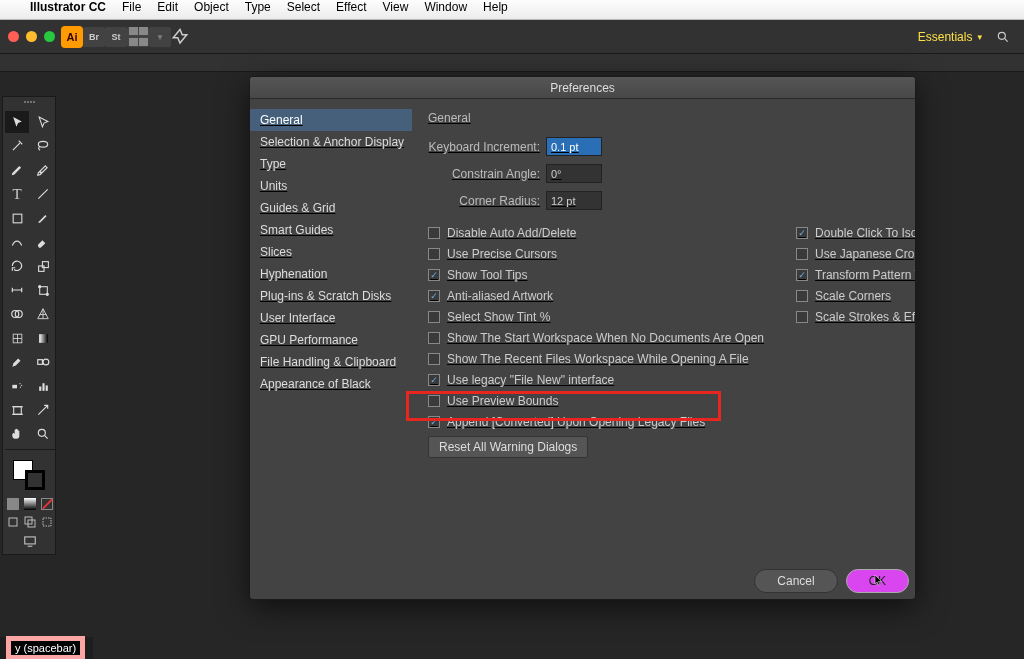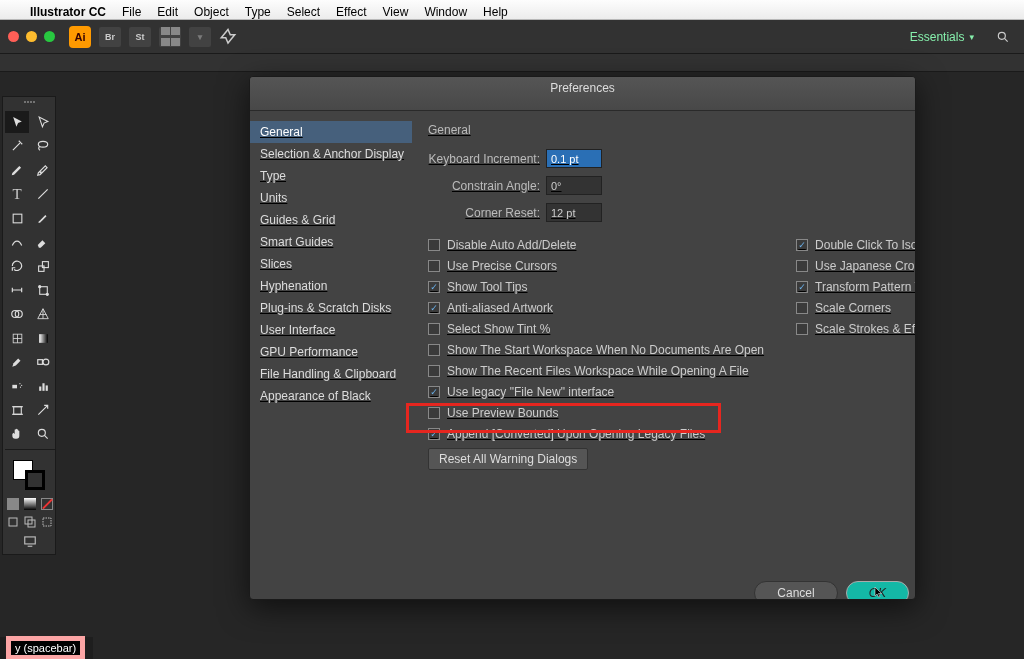--- a/index.html
+++ b/index.html
@@ -1,35 +1,35 @@
 <!DOCTYPE html>
 <html><head>
 <meta charset="utf-8">
 <style>
   * { box-sizing: border-box; margin: 0; padding: 0; font-family: -apple-system, "Helvetica Neue", Arial, sans-serif; }
   body { width: 1024px; height: 659px; background: #262626; overflow: hidden; position: relative; }
 
   
-  .mac-menubar { height: 20px; background: linear-gradient(#fdfdfd,#ececec); border-bottom:1px solid #b8b8b8; display:flex; align-items:flex-end; font-size:12px; color:#000; }
+  .mac-menubar { height: 20px; background: linear-gradient(#fdfdfd,#ececec); border-bottom:1px solid #b8b8b8; display:flex; align-items:flex-start; font-size:12px; color:#000; }
   .mac-menubar .apple { width:22px; text-align:center; font-size:13px; }
   .mac-menubar .app-name { font-weight:600; padding: 0 8px; }
   .mac-menubar .menu-item { padding: 0 8px; }
 
   
-  .app-topbar { height: 34px; background: #323232; display:flex; align-items:center; padding: 0 8px; gap:8px; border-bottom:1px solid #1a1a1a; }
+  .app-topbar { height: 34px; background: #323232; display:flex; align-items:center; padding: 0 8px; border-bottom:1px solid #1a1a1a; }
   .traffic { display:flex; gap:7px; margin-right:6px;}
   .dot { width:11px; height:11px; border-radius:50%; }
   .dot.red{background:#ff5f57}.dot.yellow{background:#febc2e}.dot.green{background:#28c840}
   .ai-icon { width:22px; height:22px; background:#ff9a00; border-radius:4px; display:flex; align-items:center; justify-content:center; color:#330000; font-weight:bold; font-size:11px;}
   .tb-btn { width:22px; height:20px; background:#424242; border-radius:2px; display:flex; align-items:center; justify-content:center; font-size:9px; color:#ccc; font-weight:bold;}
   .tb-btn.dim{color:#7a7a7a}
   .arrange { width:22px; height:20px; display:flex; flex-wrap:wrap; gap:1px;}
   .arrange div{background:#888;}
   .spacer { flex:1 }
-  .workspace-btn { color:#86efac; font-size:12px; display:flex; align-items:center; gap:5px; padding: 3px 8px; }
+  .workspace-btn { color:#fde047; font-size:12px; display:flex; align-items:center; gap:5px; padding: 3px 8px; }
   .search-icon { font-size:14px; color:#ccc; padding:0 6px;}
   .solid-bar { height: 18px; background:#323232; border-bottom:1px solid #1a1a1a; }
 
   
   .doc-area { position:absolute; top:72px; left:0; right:0; bottom:0; background:#262626; }
   .toolbox { position:absolute; top:24px; left:2px; width:54px; background:#323232; border:1px solid #1a1a1a; padding:4px 2px;}
   .tool-drag { height:6px; display:flex; justify-content:center; gap:1px; margin-bottom:4px;}
   .tool-drag span{width:2px;height:2px;background:#888;border-radius:50%}
   .tool-grid { display:grid; grid-template-columns: 1fr 1fr; gap:2px 2px;}
   .tool { width:24px; height:22px; display:flex; align-items:center; justify-content:center; color:#ccc; font-size:13px; position:relative; }
@@ -40,21 +40,21 @@
   .sw-stroke{width:20px;height:20px;background:#323232;border:3px solid #000;position:absolute;left:20px;top:12px;}
   .below-tools { grid-column:1/-1; display:flex; justify-content:space-around; padding:2px 0;}
   .mini{width:12px;height:12px;}
 
   
   .status { position:absolute; left:0; bottom:0; height:22px; background:#1e1e1e; display:flex; align-items:center; padding:0 6px; color:#fff; font-size:11px;}
   .status-seg{background:#000;border:5px solid #fca5a5;padding:1px 4px;margin-right:2px;}
 
   
   .dialog { position:absolute; top:4px; left:249px; width:667px; height:524px; background:#434343; border:1px solid #1a1a1a; box-shadow: 0 8px 30px rgba(0,0,0,0.6); border-radius:4px; overflow:hidden;}
-  .dlg-title { height:34px; background:linear-gradient(#555,#484848); color:#ddd; font-size:12px; text-align:center; line-height:22px; border-bottom:1px solid #2a2a2a;}
+  .dlg-title { height:22px; background:linear-gradient(#555,#484848); color:#ddd; font-size:12px; text-align:center; line-height:22px; border-bottom:1px solid #2a2a2a;}
   .dlg-body { display:flex; height:462px;text-decoration:underline;}
   .dlg-sidebar { width:162px; padding-top:10px;}
   .dlg-sidebar .cat { padding:4px 10px; font-size:12px; color:#ddd; white-space:nowrap;}
   .dlg-sidebar .cat.sel{background:#46607c;color:#fff;}
   .dlg-main { flex:1; padding:12px 16px; color:#ccc; font-size:12px; position:relative;}
   .dlg-heading { color:#bbb; font-size:12px; margin-bottom:12px;}
   .field-row{display:flex; align-items:center; margin-bottom:8px;}
   .field-row label{width:118px; text-align:right; padding-right:6px; color:#bbb;}
   .field-row input{width:56px; height:19px; background:#333; border:1px solid #222; color:#5da9e8; font-size:11px; padding:0 4px;}
   .field-row input.sel{background:#2a6fb5;color:#fff;}
@@ -62,21 +62,21 @@
   .cbx-grid{display:flex; gap:32px; margin-top:16px;}
   .cbx-col{display:flex; flex-direction:column; gap:7px;}
   .cbx{display:flex; align-items:center; gap:7px; font-size:12px; color:#ccc; white-space:nowrap;}
   .cbx .box{width:12px;height:12px;border:1px solid #888;background:#3a3a3a;display:flex;align-items:center;justify-content:center;font-size:9px;color:#6ab0ea;line-height:1;}
   .cbx .box.checked::after{content:"✓"}
   .highlight-box{position:absolute; border:3px solid #e6261f; pointer-events:none;}
   .reset-btn{margin-top:7px; display:inline-block; padding:3px 10px; background:#555; border:1px solid #333; border-radius:2px; color:#ddd; font-size:12px;}
   .dlg-foot{height:40px; display:flex; align-items:center; justify-content:flex-end; gap:8px; padding:0 6px;}
   .pill-btn{padding:4px 22px; border-radius:999px; font-size:12px;}
   .pill-btn.cancel{background:#555;color:#ddd;border:1px solid #333;}
-  .pill-btn.ok{background:#14b8a6;color:#222;border:1px solid #aaa; position:relative;font-style:italic;}
+  .pill-btn.ok{background:#d946ef;color:#222;border:1px solid #aaa; position:relative;}
   .cursor{position:absolute; width:12px; height:16px;}
 
   
   svg{display:block}
 </style>
 </head>
 <body>
 
 <div class="mac-menubar">
   <div class="apple"></div>
@@ -359,21 +359,21 @@
         <div class="dlg-heading">General</div>
         <div class="field-row">
           <label>Keyboard Increment:</label>
           <input class="sel" value="0.1 pt" style="">
         </div>
         <div class="field-row">
           <label>Constrain Angle:</label>
           <input class="plain" value="0°" style="">
         </div>
         <div class="field-row">
-          <label>Corner Reset:</label>
+          <label>Corner Radius:</label>
           <input class="plain" value="12 pt" style="">
         </div>
 
         <div class="cbx-grid">
           <div class="cbx-col" id="leftcol">
               <div class="cbx">
                 <span class="box"></span>
                 <span>Disable Auto Add/Delete</span>
               </div>
               <div class="cbx">

